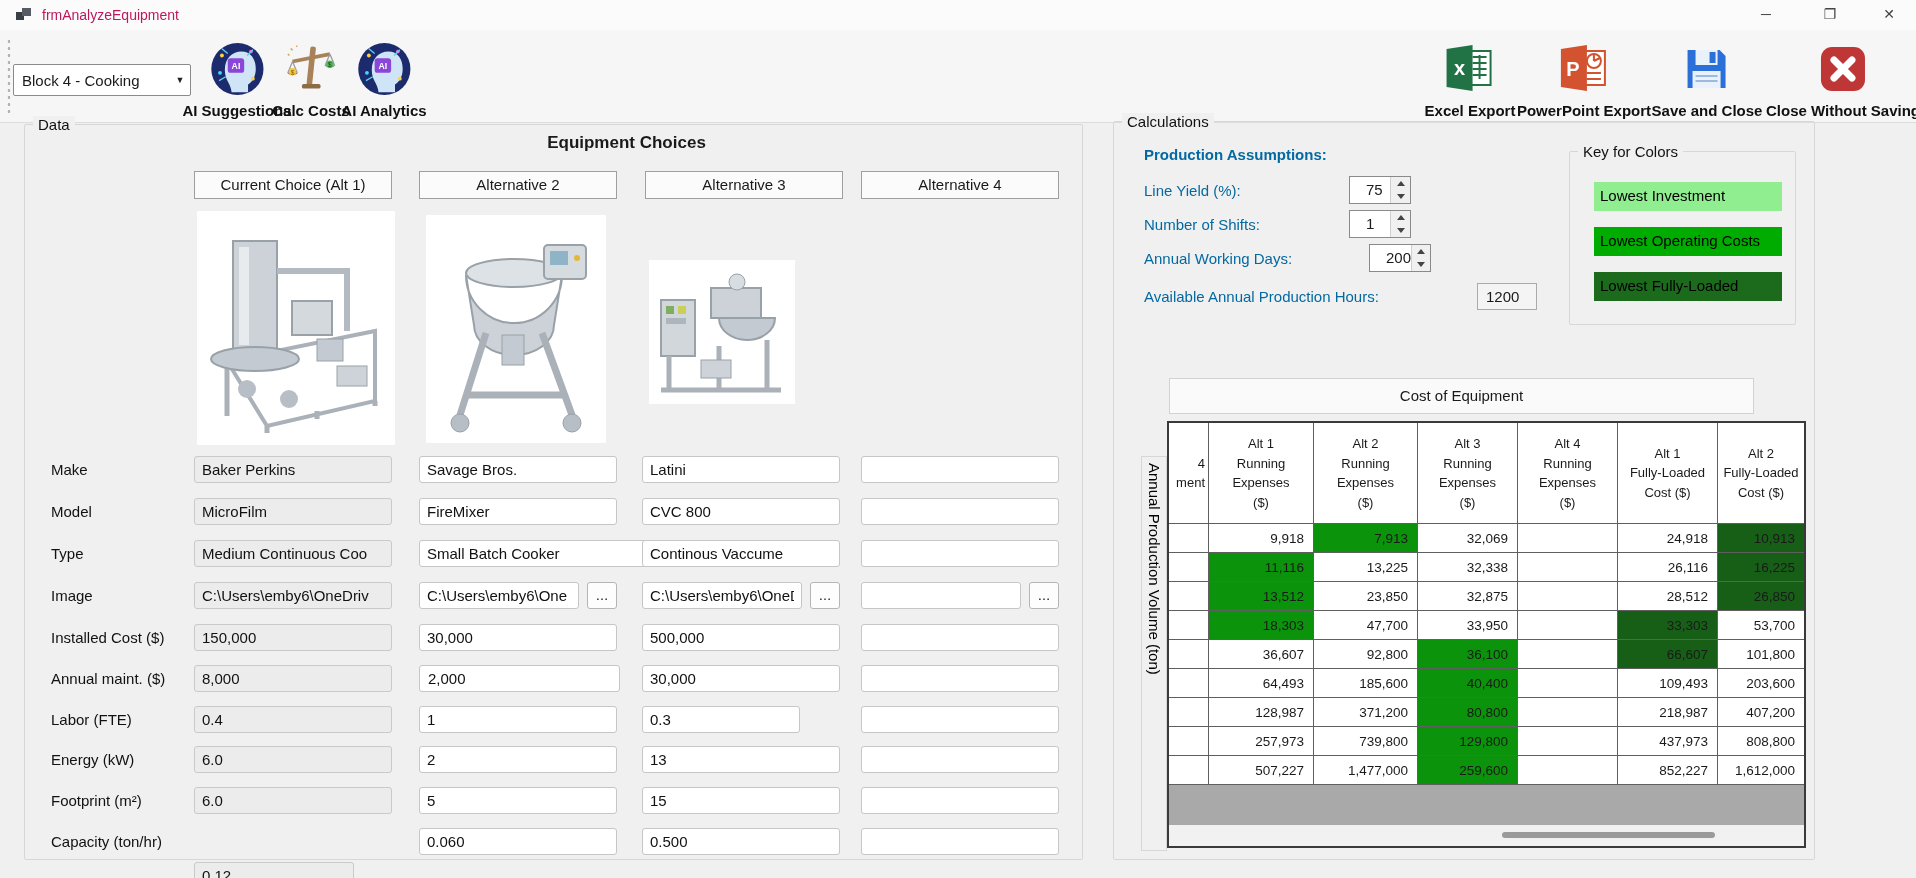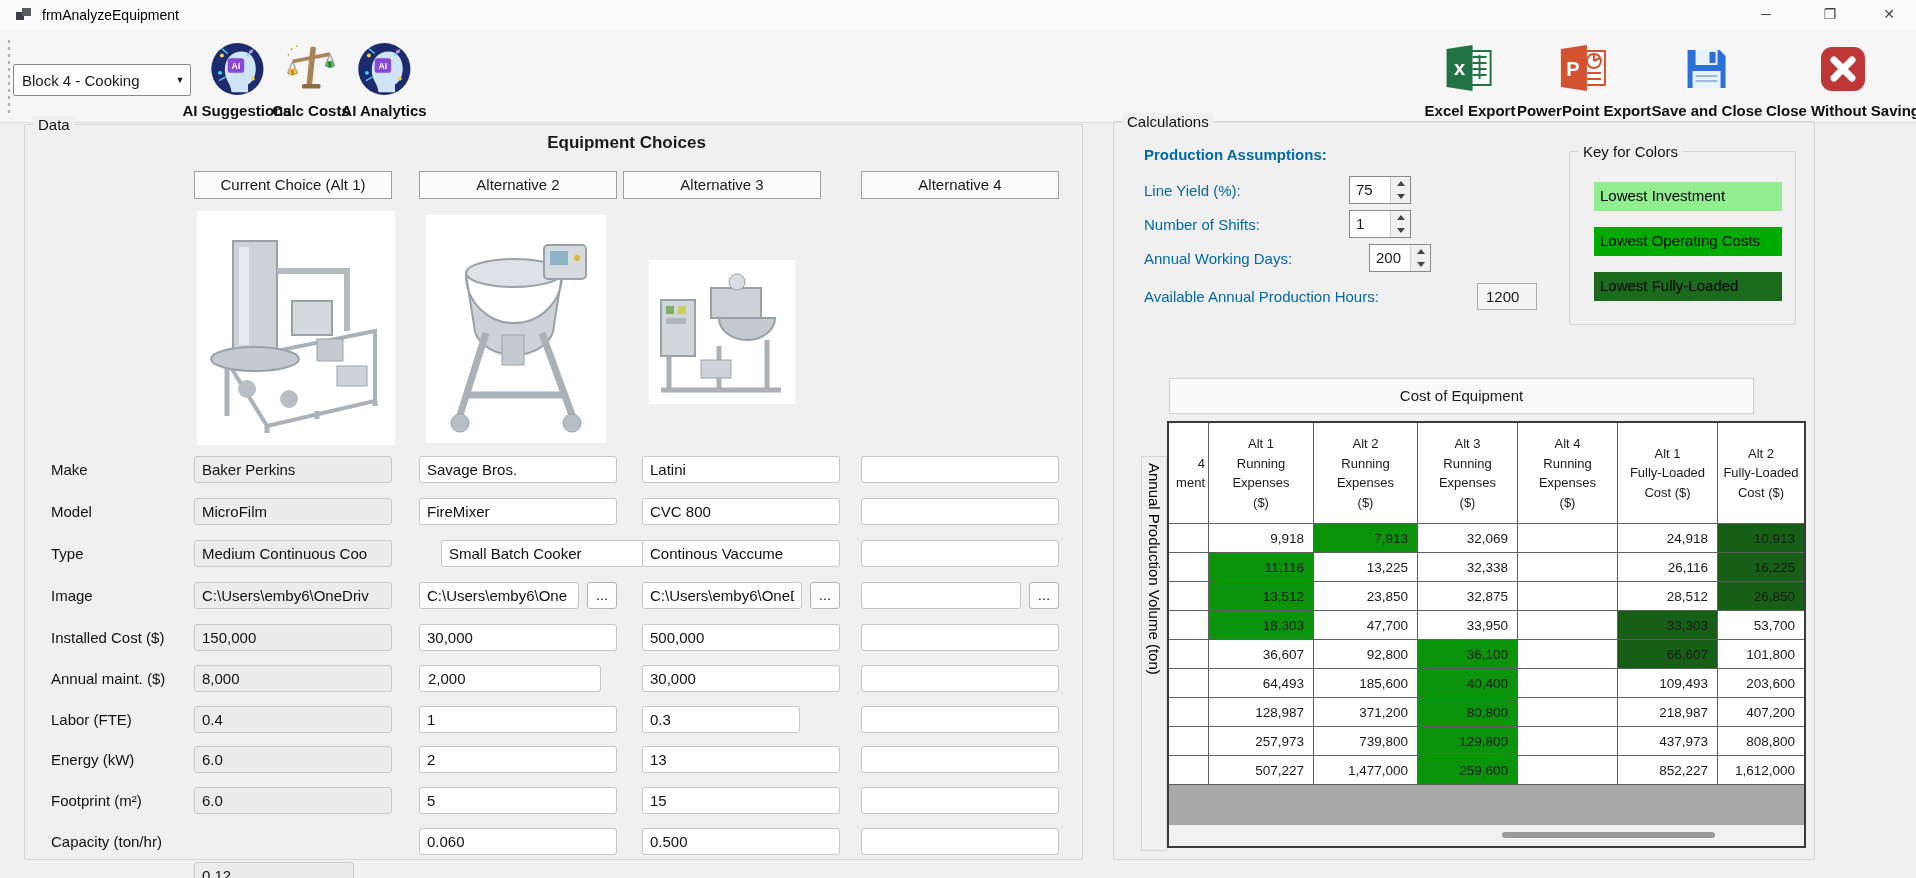--- a/index.html
+++ b/index.html
@@ -1,18 +1,18 @@
 <!DOCTYPE html>
 <html><head>
 <meta charset="utf-8">
 <style>
   html,body{margin:0;padding:0;}
   body{width:1916px;height:878px;background:#f0f0f0;font-family:"Liberation Sans",sans-serif;color:#1a1a1a;overflow:hidden;position:relative;}
   .titlebar{position:absolute;left:0;top:0;width:1916px;height:30px;background:#fbfbfb;border-bottom:1px solid #e8e8e8;}
-  .title-text{position:absolute;left:42px;top:7px;font-size:14px;color:#000000;}
+  .title-text{position:absolute;left:42px;top:7px;font-size:14px;color:#be185d;}
   .form-icon{position:absolute;left:16px;top:8px;width:16px;height:14px;}
   .form-icon .sq1{position:absolute;left:0;top:4px;width:8px;height:8px;background:#3a3f46;}
   .form-icon .sq2{position:absolute;left:6px;top:0;width:9px;height:8px;background:#565c64;}
   .winbtn{position:absolute;top:0px;width:40px;height:29px;text-align:center;line-height:29px;font-size:14px;color:#444;cursor:default;}
   .toolbar{position:absolute;left:0;top:30px;width:1916px;height:92px;background:#f6f6f6;border-bottom:1px solid #dcdcdc;}
   .gripper{position:absolute;left:7px;top:8px;width:4px;height:76px;background-image:radial-gradient(circle,#b3b3b3 1.2px,transparent 1.6px);background-size:4px 7px;background-repeat:repeat-y;}
   .combo{position:absolute;left:13px;top:34px;width:176px;height:30px;background:#fff;border:1px solid #8a8a8a;border-radius:2px;display:flex;align-items:center;}
   .combo .val{flex:1;padding-left:8px;font-size:15px;}
   .combo .arrow{width:20px;text-align:center;font-size:9px;color:#222;}
   .tool-btn{position:absolute;top:3px;height:86px;display:flex;flex-direction:column;align-items:center;justify-content:flex-end;transform:translateX(-50%);}
@@ -22,21 +22,21 @@
   .gb-label{position:absolute;top:-9px;left:8px;background:#f0f0f0;padding:0 5px;font-size:15px;color:#111;}
   .eq-title{position:absolute;left:169px;top:8px;width:865px;text-align:center;font-size:17px;font-weight:bold;}
   .col-header{position:absolute;top:46px;width:198px;height:28px;background:#fbfbfb;border:1px solid #9f9f9f;box-sizing:border-box;text-align:center;line-height:26px;font-size:15px;}
   .img-box{position:absolute;background:#fff;}
   .row-label{position:absolute;left:26px;font-size:15px;color:#111;white-space:nowrap;}
   .tb{position:absolute;height:27px;box-sizing:border-box;border:1px solid #c6c6c6;border-radius:3px;background:#fff;font-family:"Liberation Sans",sans-serif;font-size:15px;padding:0 7px;color:#111;}
   .tb.ro{background:#ececec;border-color:#c9c9c9;}
   .browse{position:absolute;width:30px;height:27px;box-sizing:border-box;border:1px solid #b5b5b5;border-radius:3px;background:#fdfdfd;font-size:13px;line-height:1;cursor:pointer;}
   .calc-label{position:absolute;font-size:15px;color:#0369a1;white-space:nowrap;}
   .spinner{position:absolute;width:62px;height:28px;border:1px solid #8a8a8a;background:#fff;box-sizing:border-box;display:flex;}
-  .spinner .sval{flex:1;font-size:15px;padding:4px 0 0 6px;}
+  .spinner .sval{flex:1;font-size:15px;padding:4px 0 0 16px;}
   .spinner .sbtns{width:19px;border-left:1px solid #cfcfcf;display:flex;flex-direction:column;}
   .spinner .sbtn{flex:1;background:#f0f0f0;display:flex;align-items:center;justify-content:center;cursor:pointer;}
   .tri-up{width:0;height:0;border-left:4px solid transparent;border-right:4px solid transparent;border-bottom:5px solid #444;}
   .tri-dn{width:0;height:0;border-left:4px solid transparent;border-right:4px solid transparent;border-top:5px solid #444;}
   .hours-box{position:absolute;width:60px;height:27px;box-sizing:border-box;border:1px solid #aaa;background:#f4f4f4;font-size:15px;text-align:left;padding:4px 0 0 8px;}
   .key-swatch{position:absolute;left:24px;width:188px;height:29px;font-size:15px;color:#000;padding:5px 0 0 6px;box-sizing:border-box;white-space:nowrap;overflow:hidden;}
   .cost-title{position:absolute;border:1px solid #d2d2d2;background:#fafafa;text-align:center;font-size:15px;box-sizing:border-box;}
   .vlabel-box{position:absolute;border:1px solid #d7d7d7;background:#f0f0f0;box-sizing:border-box;display:flex;justify-content:center;}
   .vlabel{writing-mode:vertical-rl;text-orientation:mixed;font-size:15px;color:#000;padding-top:6px;white-space:nowrap;}
   .cost-wrap{position:absolute;border:2px solid #3a3a3a;background:#fff;box-sizing:border-box;}
@@ -175,21 +175,21 @@
     <span class="tlabel">Close Without Saving</span>
   </div>
 </div>
 
 <div class="groupbox" id="data-panel" style="left:24px;top:124px;width:1057px;height:734px;">
   <span class="gb-label">Data</span>
   <div class="eq-title">Equipment Choices</div>
 
   <div class="col-header" style="left:169px;">Current Choice (Alt 1)</div>
   <div class="col-header" style="left:394px;">Alternative 2</div>
-  <div class="col-header" style="left:598px;">Alternative 3</div>
+  <div class="col-header" style="left:620px;">Alternative 3</div>
   <div class="col-header" style="left:836px;">Alternative 4</div>
 
   <div class="img-box" style="left:172px;top:86px;width:198px;height:234px;">
     <svg width="198" height="234" viewBox="0 0 198 234">
       <rect width="198" height="234" fill="#ffffff"></rect>
       <path d="M30 150 L178 120 L178 190 L70 215 Z" fill="none" stroke="#aab1b8" stroke-width="4"></path>
       <path d="M30 150 L30 205 M178 190 L178 195 M70 215 L70 222 M120 200 L120 208" stroke="#aab1b8" stroke-width="5"></path>
       <rect x="36" y="30" width="44" height="110" fill="#ccd2d8" stroke="#99a1a8" stroke-width="2"></rect>
       <rect x="42" y="36" width="10" height="98" fill="#e7ebee"></rect>
       <ellipse cx="58" cy="148" rx="44" ry="12" fill="#c3cad1" stroke="#99a1a8" stroke-width="2"></ellipse>
@@ -236,39 +236,39 @@
       <input type="text" class="tb" value="Savage Bros." style="left: 394px; top: 331px; width: 198px;">
       <input type="text" class="tb" value="Latini" style="left: 617px; top: 331px; width: 198px;">
       <input type="text" class="tb" style="left: 836px; top: 331px; width: 198px;">
       <div class="row-label" style="top: 378px;">Model</div>
       <input type="text" class="tb ro" readonly="" value="MicroFilm" style="left: 169px; top: 373px; width: 198px;">
       <input type="text" class="tb" value="FireMixer" style="left: 394px; top: 373px; width: 198px;">
       <input type="text" class="tb" value="CVC 800" style="left: 617px; top: 373px; width: 198px;">
       <input type="text" class="tb" style="left: 836px; top: 373px; width: 198px;">
       <div class="row-label" style="top: 420px;">Type</div>
       <input type="text" class="tb ro" readonly="" value="Medium Continuous Coo" style="left: 169px; top: 415px; width: 198px;">
-      <input type="text" class="tb" value="Small Batch Cooker" style="left: 416px; top: 415px; width: 236px;">
+      <input type="text" class="tb" value="Small Batch Cooker" style="left: 394px; top: 415px; width: 236px;">
       <input type="text" class="tb" value="Continous Vaccume" style="left: 617px; top: 415px; width: 198px;">
       <input type="text" class="tb" style="left: 836px; top: 415px; width: 198px;">
       <div class="row-label" style="top: 462px;">Image</div>
       <input type="text" class="tb ro" readonly="" value="C:\Users\emby6\OneDriv" style="left: 169px; top: 457px; width: 198px;">
       <input type="text" class="tb" value="C:\Users\emby6\One" style="left: 394px; top: 457px; width: 160px;">
       <button class="browse" style="left: 562px; top: 457px;">…</button>
       <input type="text" class="tb" value="C:\Users\emby6\OneD" style="left: 617px; top: 457px; width: 160px;">
       <button class="browse" style="left: 785px; top: 457px;">…</button>
       <input type="text" class="tb" style="left: 836px; top: 457px; width: 160px;">
       <button class="browse" style="left: 1004px; top: 457px;">…</button>
       <div class="row-label" style="top: 504px;">Installed Cost ($)</div>
       <input type="text" class="tb ro" readonly="" value="150,000" style="left: 169px; top: 499px; width: 198px;">
       <input type="text" class="tb" value="30,000" style="left: 394px; top: 499px; width: 198px;">
       <input type="text" class="tb" value="500,000" style="left: 617px; top: 499px; width: 198px;">
       <input type="text" class="tb" style="left: 836px; top: 499px; width: 198px;">
       <div class="row-label" style="top: 545px;">Annual maint. ($)</div>
       <input type="text" class="tb ro" readonly="" value="8,000" style="left: 169px; top: 540px; width: 198px;">
-      <input type="text" class="tb" value="2,000" style="left: 394px; top: 540px; width: 182px; padding-left: 8px;">
+      <input type="text" class="tb" value="2,000" style="left: 394px; top: 540px; width: 201px; padding-left: 8px;">
       <input type="text" class="tb" value="30,000" style="left: 617px; top: 540px; width: 198px;">
       <input type="text" class="tb" style="left: 836px; top: 540px; width: 198px;">
       <div class="row-label" style="top: 586px;">Labor (FTE)</div>
       <input type="text" class="tb ro" readonly="" value="0.4" style="left: 169px; top: 581px; width: 198px;">
       <input type="text" class="tb" value="1" style="left: 394px; top: 581px; width: 198px;">
       <input type="text" class="tb" value="0.3" style="left: 617px; top: 581px; width: 158px;">
       <input type="text" class="tb" style="left: 836px; top: 581px; width: 198px;">
       <div class="row-label" style="top: 626px;">Energy (kW)</div>
       <input type="text" class="tb ro" readonly="" value="6.0" style="left: 169px; top: 621px; width: 198px;">
       <input type="text" class="tb" value="2" style="left: 394px; top: 621px; width: 198px;">

